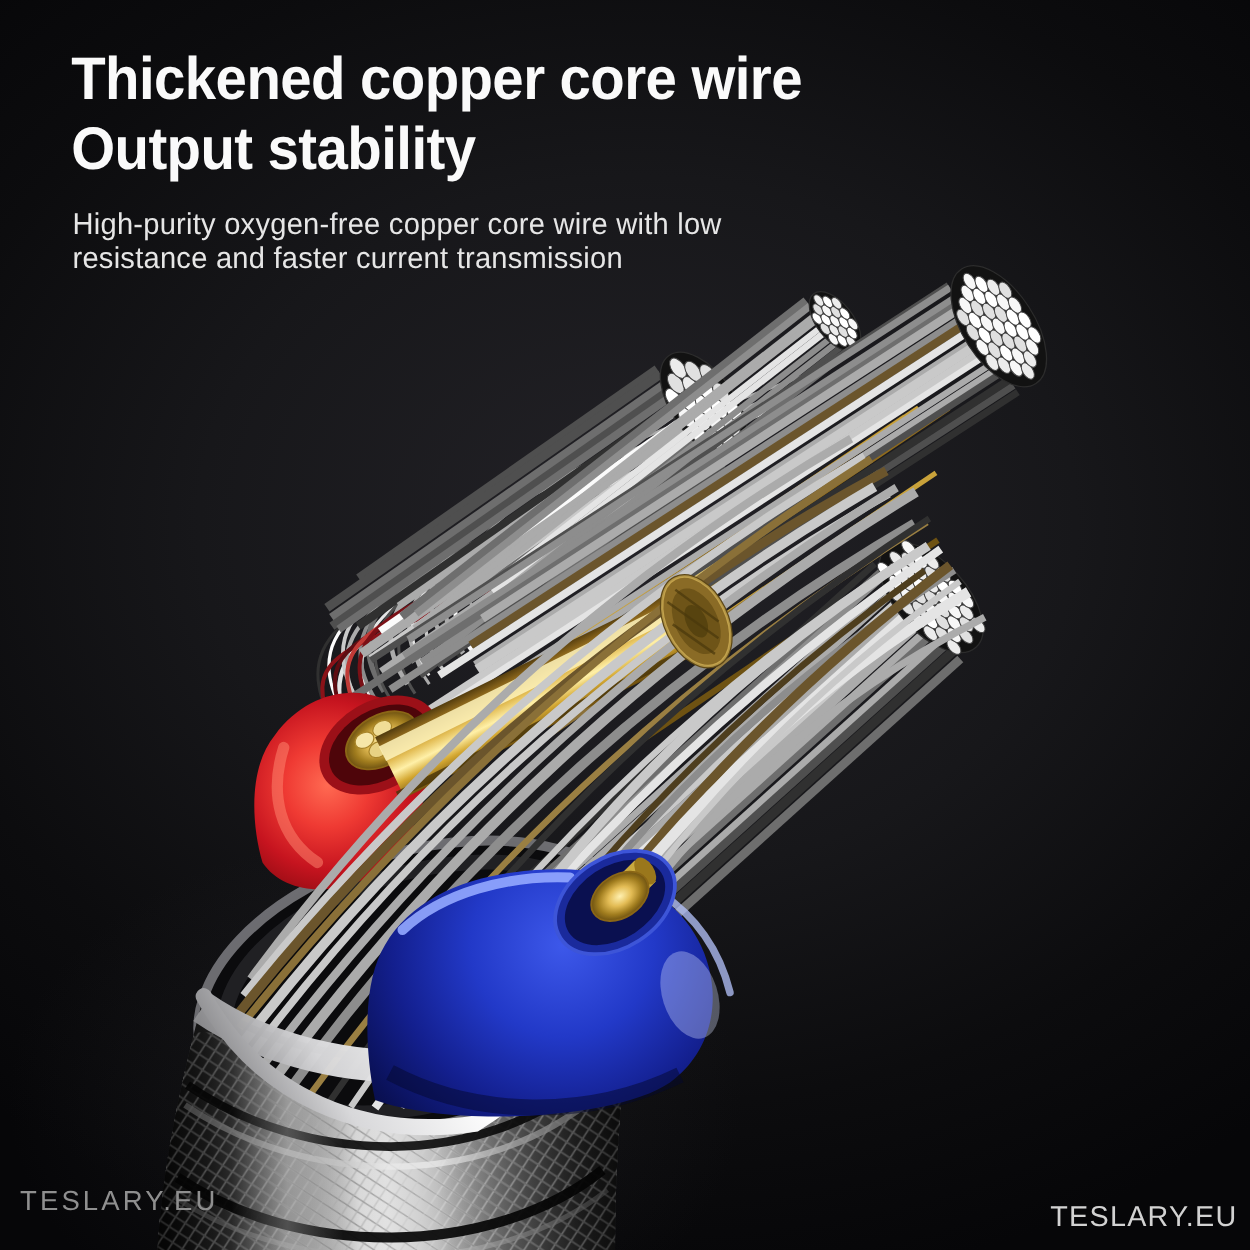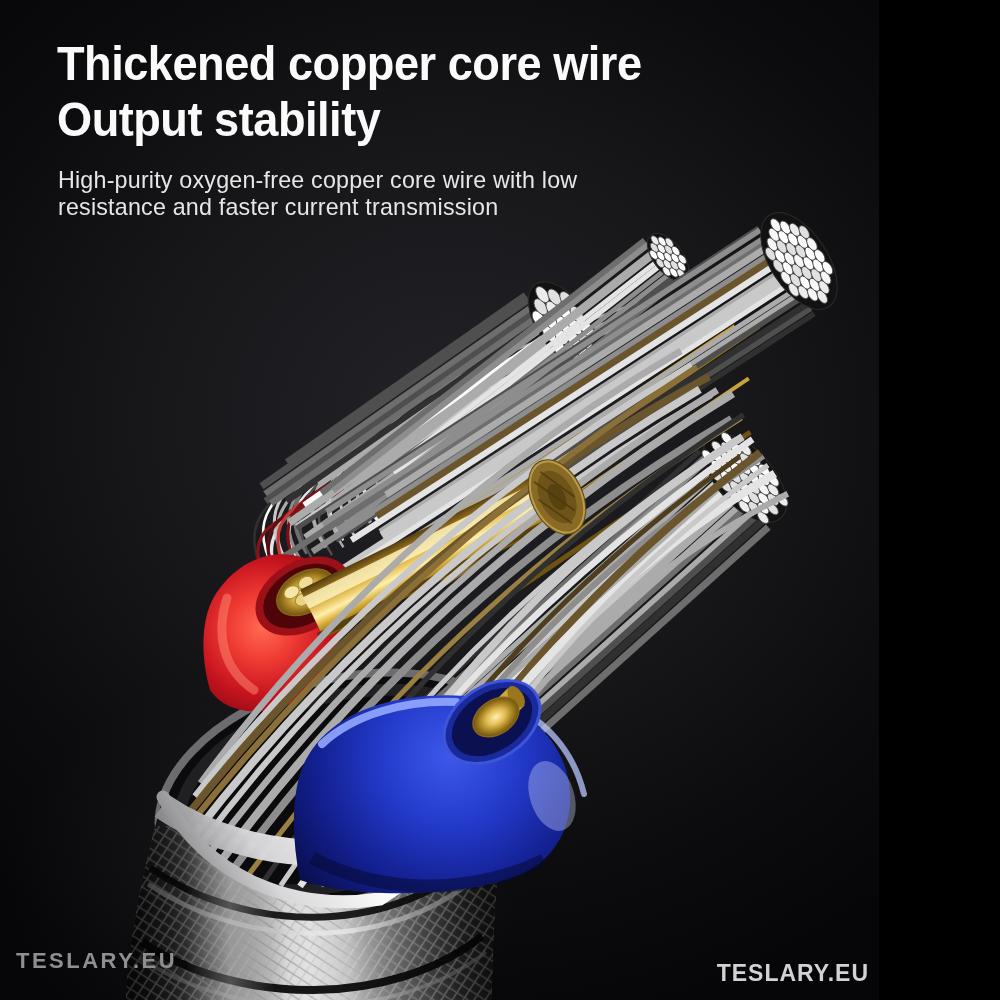--- a/index.html
+++ b/index.html
@@ -1,34 +1,34 @@
 <!DOCTYPE html>
 <html><head>
 <meta charset="utf-8">
 <style>
   html,body{margin:0;padding:0;background:#000;}
   .stage{
-    position:relative;width:879px;height:1000px;overflow:hidden;
+    position:relative;width:1000px;height:1000px;overflow:hidden;
     background:
       radial-gradient(42% 30% at 30% 88%, rgba(46,46,50,0.35) 0%, rgba(0,0,0,0) 70%),
       radial-gradient(78% 62% at 51% 42%, #232227 0%, #17171a 45%, #0c0c0e 75%, #060608 100%);
     font-family:"Liberation Sans", sans-serif;
   }
   .stage svg{position:absolute;left:0;top:0;}
   .headline{
     position:absolute;left:57px;top:36px;color:#fafafa;
     font-size:48px;font-weight:700;line-height:56px;letter-spacing:-0.5px;
     transform:scaleX(0.94);transform-origin:left top;white-space:nowrap;
   }
   .subheadline{
     position:absolute;left:58px;top:166px;color:#e6e6e6;
     font-size:24px;font-weight:400;line-height:27px;letter-spacing:0.2px;
     transform:scaleX(0.97);transform-origin:left top;white-space:nowrap;
   }
-  .wm{position:absolute;font-weight:700;white-space:nowrap;}
+  .wm{position:absolute;font-weight:400;white-space:nowrap;}
   .wm-left{left:16px;top:948px;font-size:22px;letter-spacing:2.5px;color:#8f8f8f;}
   .wm-right{right:10px;top:960px;font-size:23px;letter-spacing:1px;color:#d2d2d2;}
 </style>
 </head>
 <body>
 
 <div class="stage">
 
   <svg viewBox="0 0 1000 1000" width="1000" height="1000">
     <defs>

